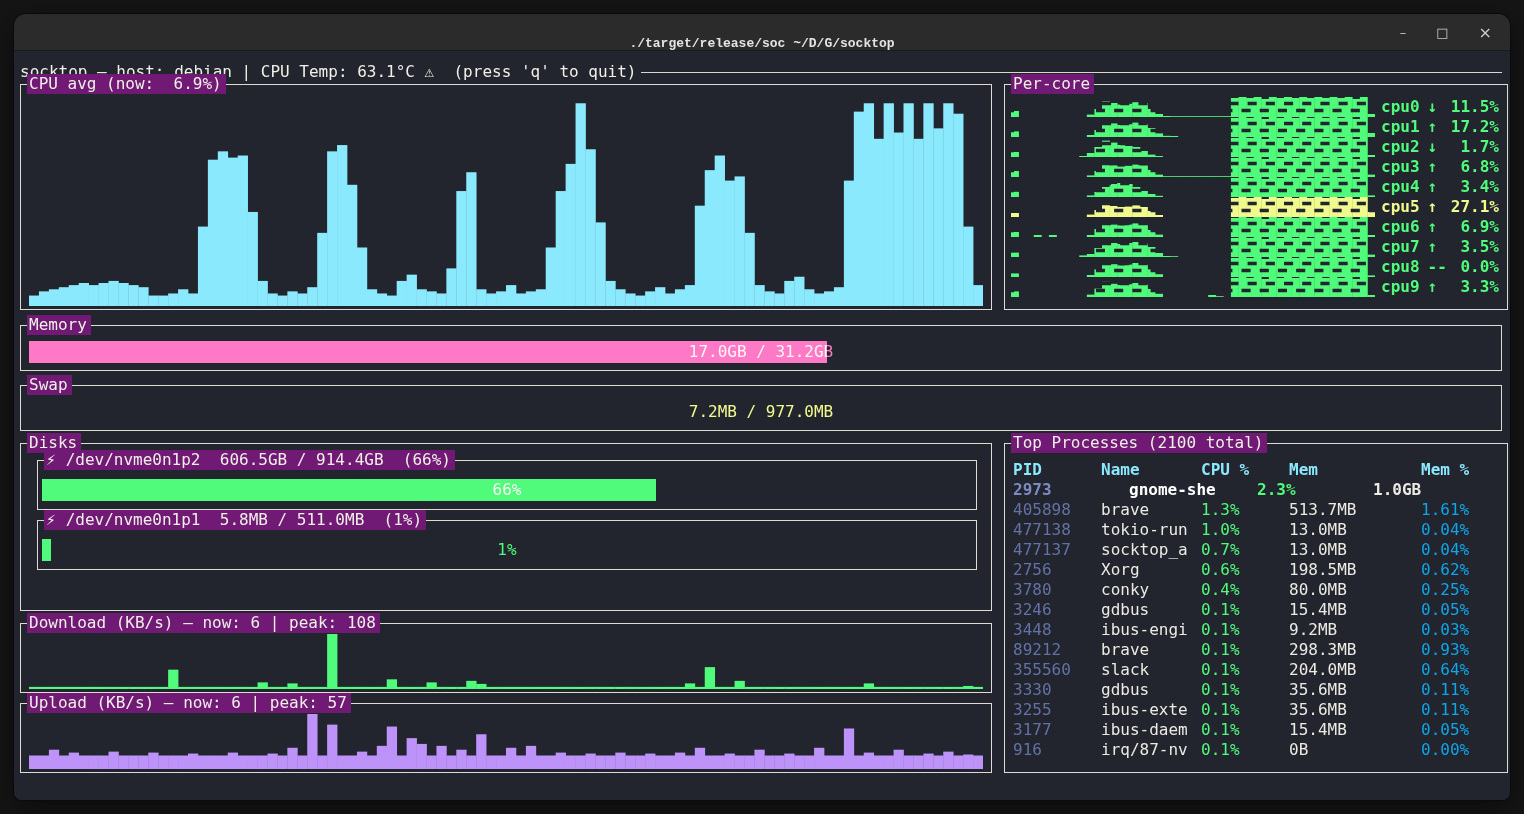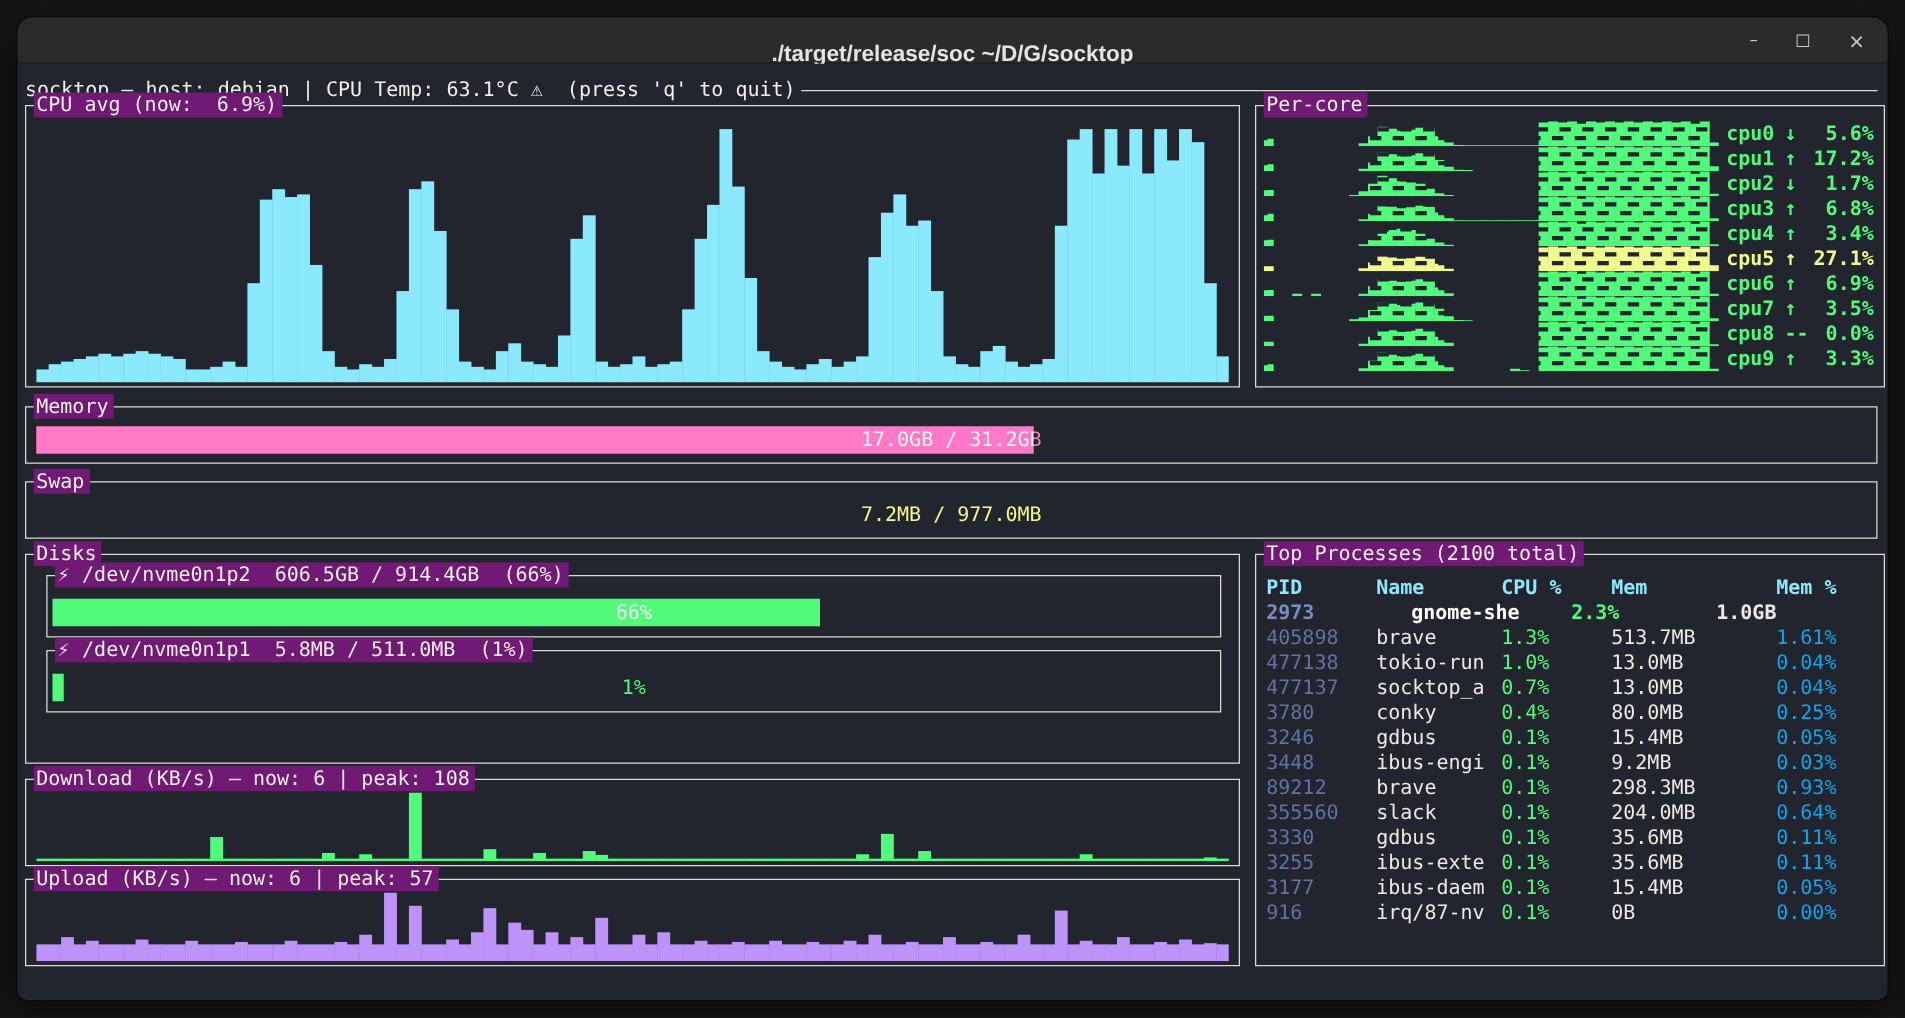--- a/index.html
+++ b/index.html
@@ -4,21 +4,21 @@
 <style>
   * { margin:0; padding:0; box-sizing:border-box; }
   html,body { width:1524px; height:814px; }
   body { background:#151515; position:relative; font-family:"DejaVu Sans Mono", monospace; overflow:hidden; }
 
   .window { position:absolute; left:14px; top:14px; width:1496px; height:786px;
             background:#22242e; border-radius:12px 12px 8px 8px; overflow:hidden;
             box-shadow:0 0 0 1px #0a0a0a, 0 8px 30px rgba(0,0,0,.5); }
   .titlebar { height:37px; background:#2b2b2b; display:flex; align-items:center; justify-content:center;
               position:relative; border-bottom:1px solid #1c1c1c; }
-  .titlebar-title { color:#e4e4e4; font-size:18px; font-weight:bold; font-family:Liberation Sans, sans-serif;margin-top:23px; }
+  .titlebar-title { color:#e4e4e4; font-size:13px; font-weight:bold; font-family:Liberation Mono, monospace;margin-top:23px; }
   .win-controls { position:absolute; right:18px; top:0; bottom:0; display:flex; gap:30px; align-items:center; }
   .win-btn { color:#c9c9c9; font-size:13px; line-height:13px; cursor:default; font-family:"DejaVu Sans", sans-serif; }
   .win-btn.close { font-size:16px; }
 
   .term { position:absolute; top:37px; left:0; right:0; bottom:0; background:#22242e;
           color:#f1efe7; font-size:16px; }
 
   .app-header { position:absolute; left:6px; top:11px; right:8px; display:flex; align-items:center; white-space:pre; }
   .app-header .hline { flex:1; border-top:1px solid #d9d7cf; margin-left:4px; margin-top:1px; }
 
@@ -232,21 +232,21 @@
                 <rect x="337.50" y="2.00" width="7.85" height="18.00" fill="#50fa7b"></rect>
                 <rect x="345.00" y="0.00" width="7.85" height="20.00" fill="#50fa7b"></rect>
                 <rect x="352.50" y="17.00" width="7.85" height="3.00" fill="#50fa7b"></rect>
                 <line x1="0" x2="360" y1="6.5" y2="6.5" stroke="#22242e" stroke-width="3.4" stroke-dasharray="9 9" stroke-dashoffset="0"></line>
                 <line x1="0" x2="360" y1="13.5" y2="13.5" stroke="#22242e" stroke-width="3.4" stroke-dasharray="9 9" stroke-dashoffset="6"></line>
               </svg>
             </div>
             <div class="core-label" style="color: rgb(80, 250, 123);">
               <span class="core-name">cpu0</span>
               <span class="core-arrow">↓</span>
-              <span class="core-pct">5.6%</span>
+              <span class="core-pct">11.5%</span>
             </div>
           </div>
           <div class="core-row">
             <div class="core-spark">
               <svg viewBox="0 0 360 20" preserveAspectRatio="none">
                 <rect x="0.00" y="14.40" width="7.85" height="5.60" fill="#50fa7b"></rect>
                 <rect x="75.00" y="18.00" width="7.85" height="2.00" fill="#50fa7b"></rect>
                 <rect x="82.50" y="13.00" width="7.85" height="7.00" fill="#50fa7b"></rect>
                 <rect x="90.00" y="5.00" width="7.85" height="15.00" fill="#50fa7b"></rect>
                 <rect x="97.50" y="6.40" width="7.85" height="13.60" fill="#50fa7b"></rect>
@@ -898,20 +898,21 @@
 
     <div class="panel" style="left:990px; top:392px; width:504px; height:330px;">
       <span class="panel-title">Top Processes (2100 total)</span>
       <div class="proc-box">
         <div class="proc-grid hdr" id="proc-header"><span>PID</span><span>Name</span><span>CPU %</span><span>Mem</span><span>Mem %</span></div>
         <div id="proc-rows">
             <div class="proc-grid selected"><span class="c-pid">2973</span><span class="c-name">gnome-she</span><span class="c-cpu">2.3%</span><span class="c-mem">1.0GB</span><span class="c-memp">3.29%</span></div>
             <div class="proc-grid"><span class="c-pid">405898</span><span class="c-name">brave</span><span class="c-cpu">1.3%</span><span class="c-mem">513.7MB</span><span class="c-memp">1.61%</span></div>
             <div class="proc-grid"><span class="c-pid">477138</span><span class="c-name">tokio-run</span><span class="c-cpu">1.0%</span><span class="c-mem">13.0MB</span><span class="c-memp">0.04%</span></div>
             <div class="proc-grid"><span class="c-pid">477137</span><span class="c-name">socktop_a</span><span class="c-cpu">0.7%</span><span class="c-mem">13.0MB</span><span class="c-memp">0.04%</span></div>
+            <div class="proc-grid"><span class="c-pid">2756</span><span class="c-name">Xorg</span><span class="c-cpu">0.6%</span><span class="c-mem">198.5MB</span><span class="c-memp">0.62%</span></div>
             <div class="proc-grid"><span class="c-pid">3780</span><span class="c-name">conky</span><span class="c-cpu">0.4%</span><span class="c-mem">80.0MB</span><span class="c-memp">0.25%</span></div>
             <div class="proc-grid"><span class="c-pid">3246</span><span class="c-name">gdbus</span><span class="c-cpu">0.1%</span><span class="c-mem">15.4MB</span><span class="c-memp">0.05%</span></div>
             <div class="proc-grid"><span class="c-pid">3448</span><span class="c-name">ibus-engi</span><span class="c-cpu">0.1%</span><span class="c-mem">9.2MB</span><span class="c-memp">0.03%</span></div>
             <div class="proc-grid"><span class="c-pid">89212</span><span class="c-name">brave</span><span class="c-cpu">0.1%</span><span class="c-mem">298.3MB</span><span class="c-memp">0.93%</span></div>
             <div class="proc-grid"><span class="c-pid">355560</span><span class="c-name">slack</span><span class="c-cpu">0.1%</span><span class="c-mem">204.0MB</span><span class="c-memp">0.64%</span></div>
             <div class="proc-grid"><span class="c-pid">3330</span><span class="c-name">gdbus</span><span class="c-cpu">0.1%</span><span class="c-mem">35.6MB</span><span class="c-memp">0.11%</span></div>
             <div class="proc-grid"><span class="c-pid">3255</span><span class="c-name">ibus-exte</span><span class="c-cpu">0.1%</span><span class="c-mem">35.6MB</span><span class="c-memp">0.11%</span></div>
             <div class="proc-grid"><span class="c-pid">3177</span><span class="c-name">ibus-daem</span><span class="c-cpu">0.1%</span><span class="c-mem">15.4MB</span><span class="c-memp">0.05%</span></div>
             <div class="proc-grid"><span class="c-pid">916</span><span class="c-name">irq/87-nv</span><span class="c-cpu">0.1%</span><span class="c-mem">0B</span><span class="c-memp">0.00%</span></div>
           </div>

